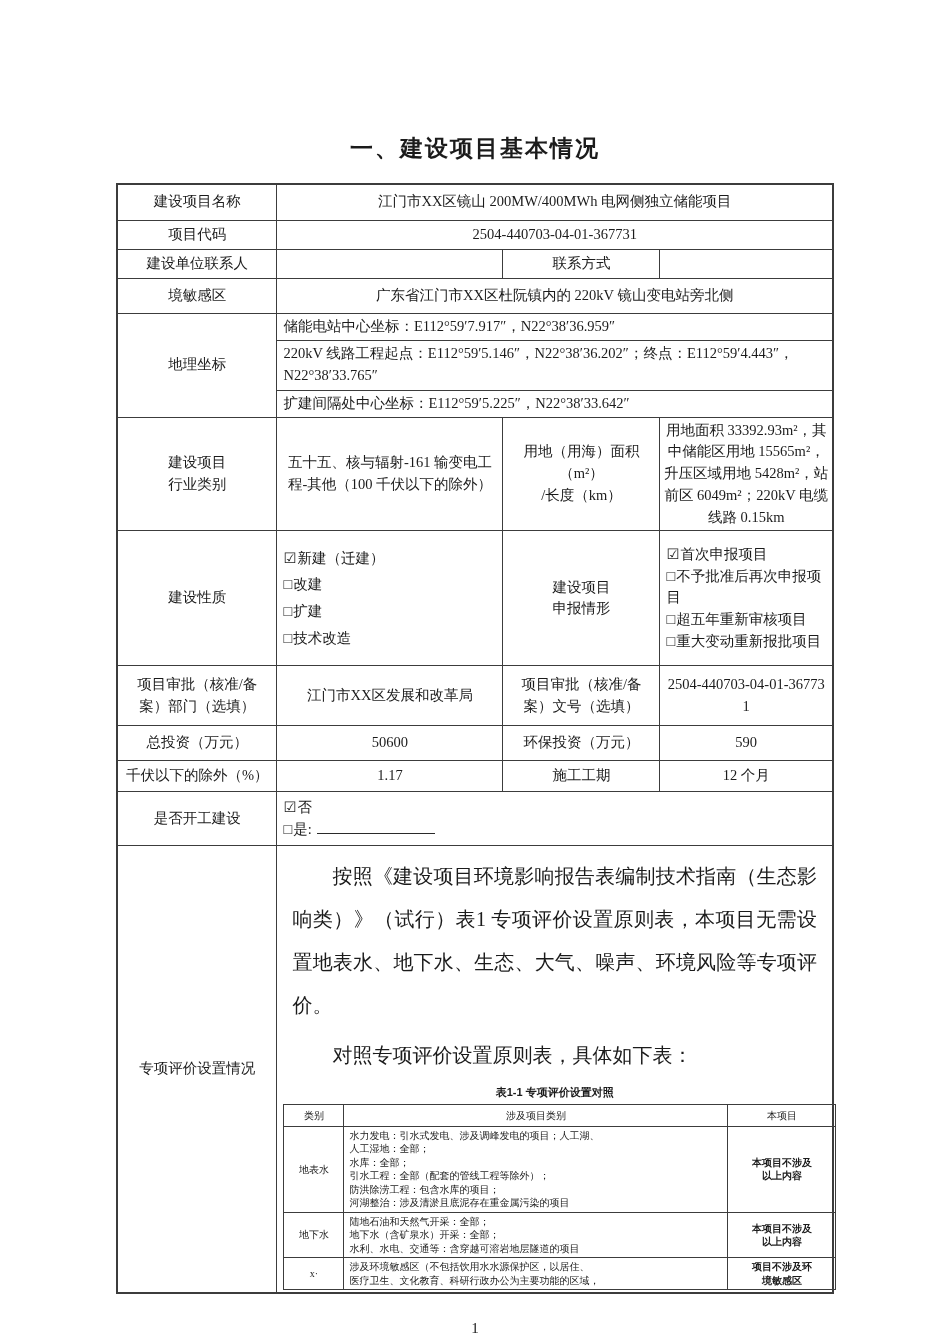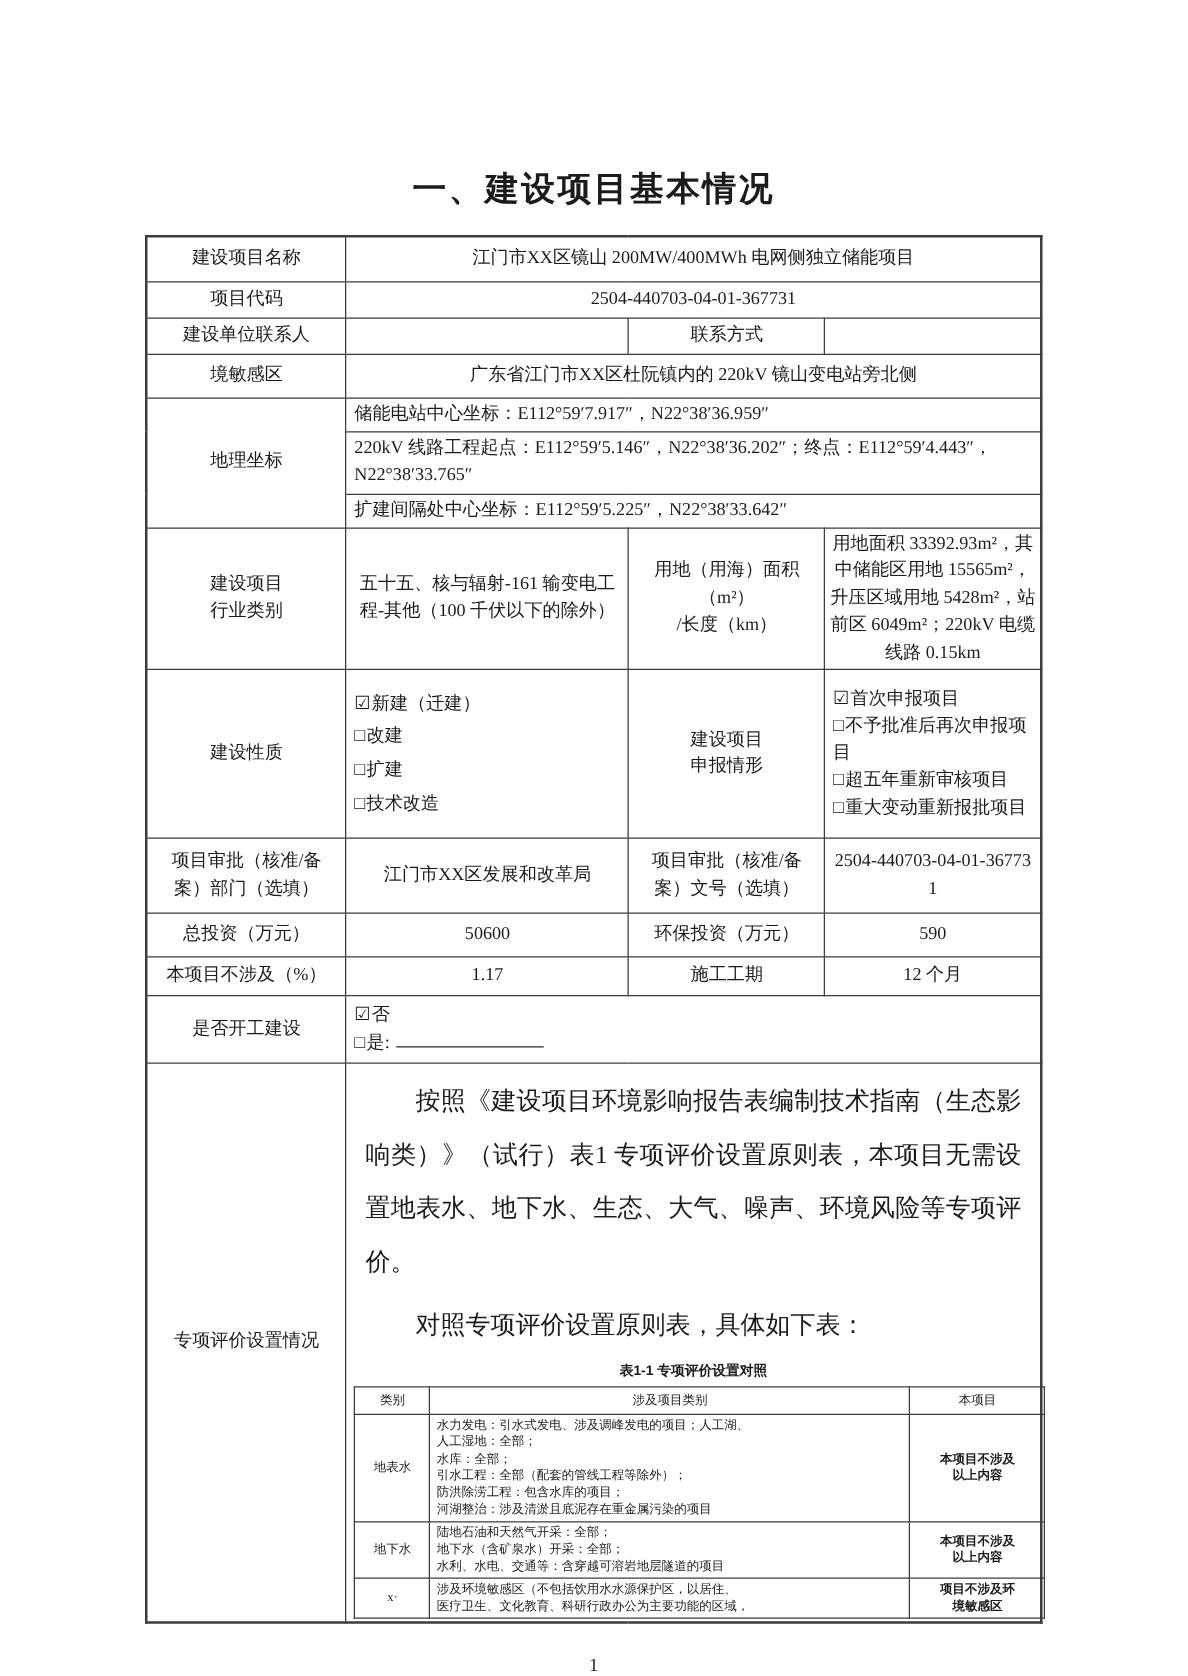--- a/index.html
+++ b/index.html
@@ -10,21 +10,21 @@
     color: #1b1b1b;
     font-family: "Liberation Serif", "DejaVu Serif", serif;
     overflow: hidden;
   }
   .page { position: relative; width: 950px; height: 1341px; }
 
   .page-title {
     padding-top: 133px;
     text-align: center;
     font-family: "Liberation Sans", "DejaVu Sans", sans-serif;
-    font-size: 27px;
+    font-size: 23px;
     font-weight: bold;
     letter-spacing: 2px;
     margin: 0 0 19px 0;
   }
 
   table.main {
     width: 716px;
     margin: 12px auto;
     border-collapse: collapse;
     table-layout: fixed;
@@ -180,21 +180,21 @@
     </tr>
 
     <tr style="height:35px">
       <td class="lbl">总投资（万元）</td>
       <td class="center">50600</td>
       <td class="lbl">环保投资（万元）</td>
       <td class="center">590</td>
     </tr>
 
     <tr style="height:31px">
-      <td class="lbl">本项目不涉及（%）</td>
+      <td class="lbl">千伏以下的除外（%）</td>
       <td class="center">1.17</td>
       <td class="lbl">施工工期</td>
       <td class="center">12 个月</td>
     </tr>
 
     <tr style="height:54px">
       <td class="lbl">是否开工建设</td>
       <td colspan="3">
         <div><span class="cb">☑</span><span>否</span></div>
         <div><span class="cb">□</span><span>是:</span><span class="blank-line"></span></div>

